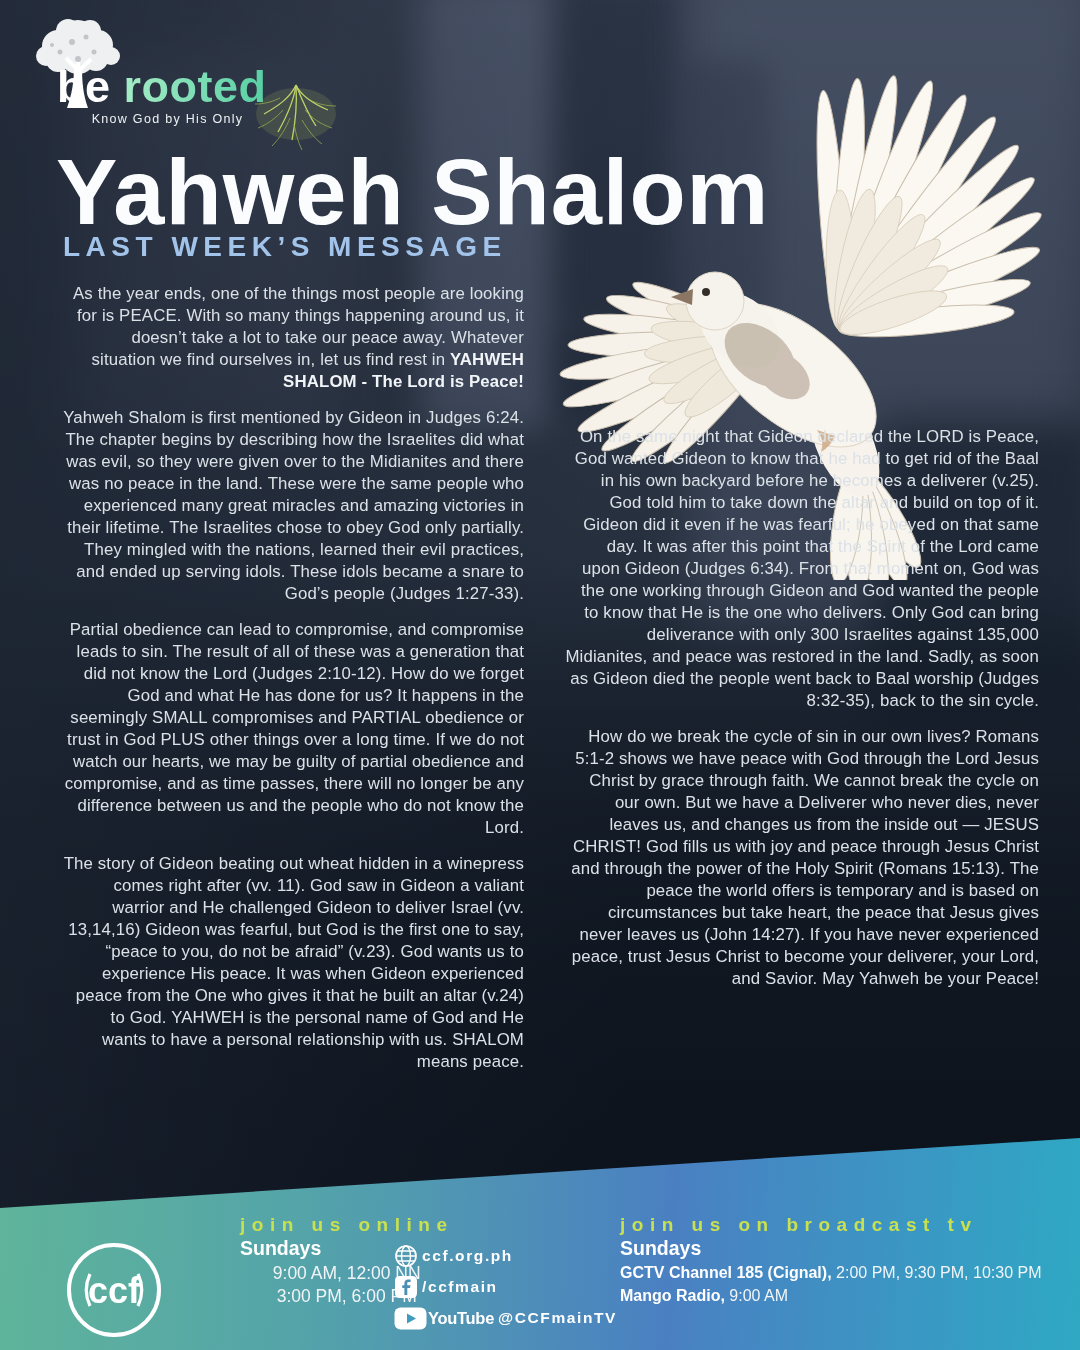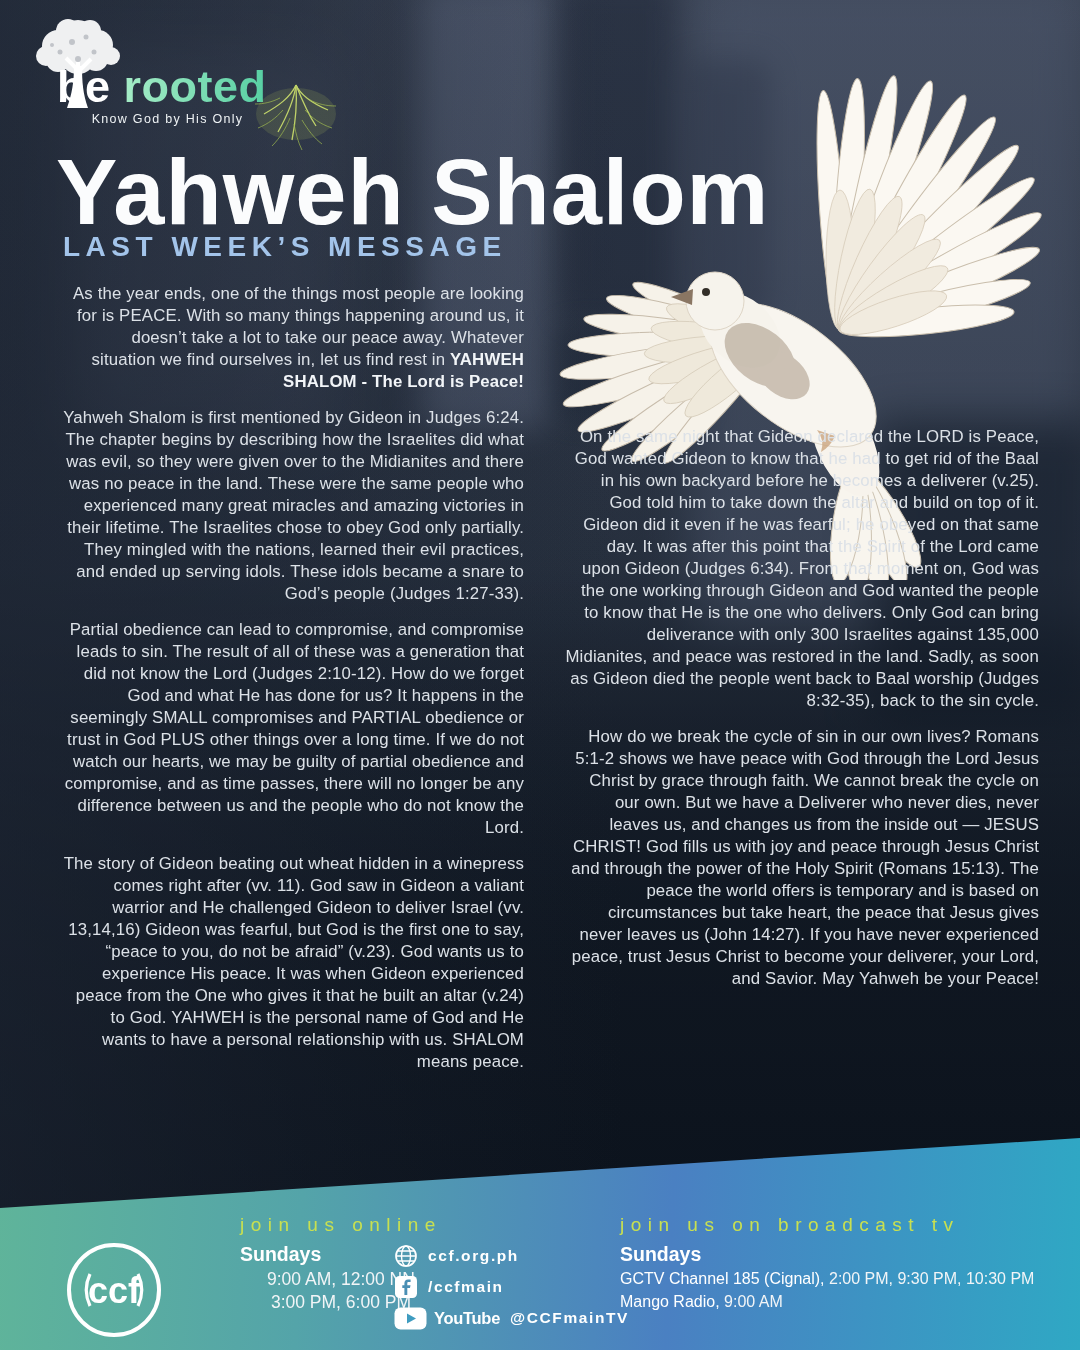--- a/index.html
+++ b/index.html
@@ -37,31 +37,31 @@
   .col{position:absolute;text-align:right;}
   .col p{margin:0 0 14px 0;font-size:16.8px;line-height:22px;letter-spacing:.15px;color:#dce1e7;}
   .col p strong{font-weight:700;color:#f2f5f8;}
   .col-left{left:63px;top:283px;width:461px;}
   .col-right{left:565px;top:426px;width:474px;}
   
   .band{left:0;top:1138px;width:1080px;height:212px;
     background:linear-gradient(93deg,#5fb49a 0%,#54a4a9 28%,#4a80c2 62%,#2fa8c4 100%);
     clip-path:polygon(0 33%,100% 0,100% 100%,0 100%);}
   .ccf{left:64px;top:1240px;}
-  .joinhead{font-size:19px;font-weight:400;letter-spacing:6.5px;color:#c9e04f;margin-bottom:7px;}
+  .joinhead{font-size:19px;font-weight:700;letter-spacing:6.5px;color:#c9e04f;margin-bottom:1px;}
   .online{left:240px;top:1214px;}
   .day{font-size:19.5px;font-weight:700;color:#ffffff;margin-bottom:2px;}
   .time{font-size:17.5px;line-height:23px;color:#f2f5f7;text-align:center;}
   .links{left:394px;top:1244px;}
-  .linkrow{display:flex;align-items:center;gap:10px;height:24px;margin-bottom:7px;}
+  .linkrow{display:flex;align-items:center;gap:4px;height:24px;margin-bottom:7px;}
   .linktext{font-size:15.5px;font-weight:700;letter-spacing:1.6px;color:#ffffff;}
   .ytword{font-size:16.5px;font-weight:700;letter-spacing:-.3px;color:#ffffff;margin-left:-3px;}
   .broadcast{left:620px;top:1214px;}
   .brow{font-size:16px;line-height:22.5px;color:#f2f5f7;}
-  .brow strong{font-weight:400;color:#ffffff;margin-top:45px;}
+  .brow strong{font-weight:700;color:#ffffff;margin-top:45px;}
 </style>
 </head>
 <body>
 
 <div class="canvas">
 
   <div class="abs shade" style="z-index:0;"></div>
   <div class="bgshape b1"></div>
   <div class="bgshape b2"></div>
   <div class="bgshape b3"></div>

